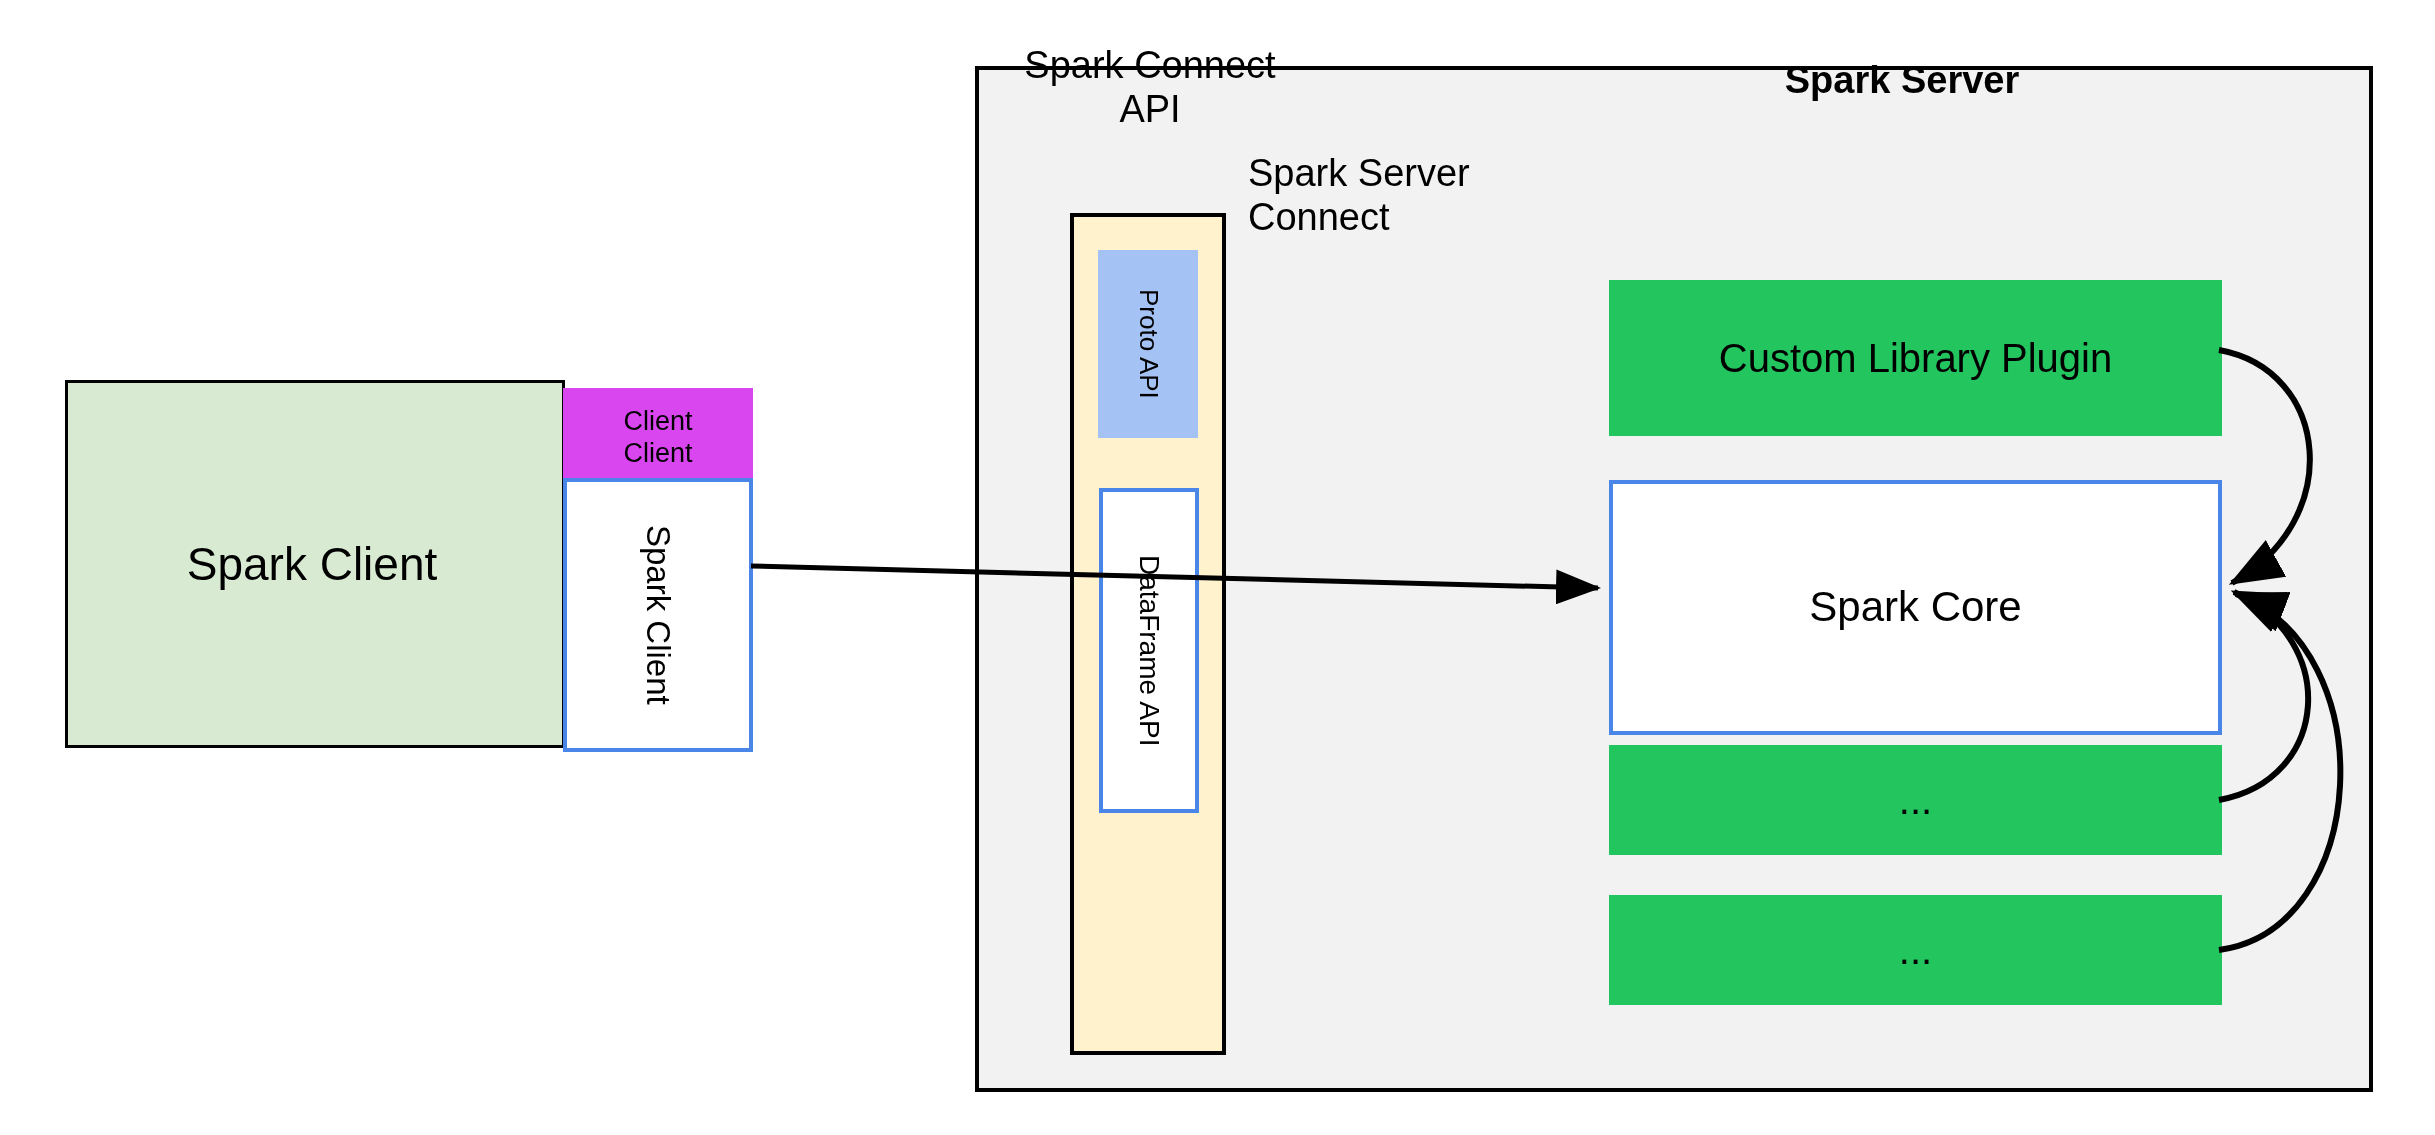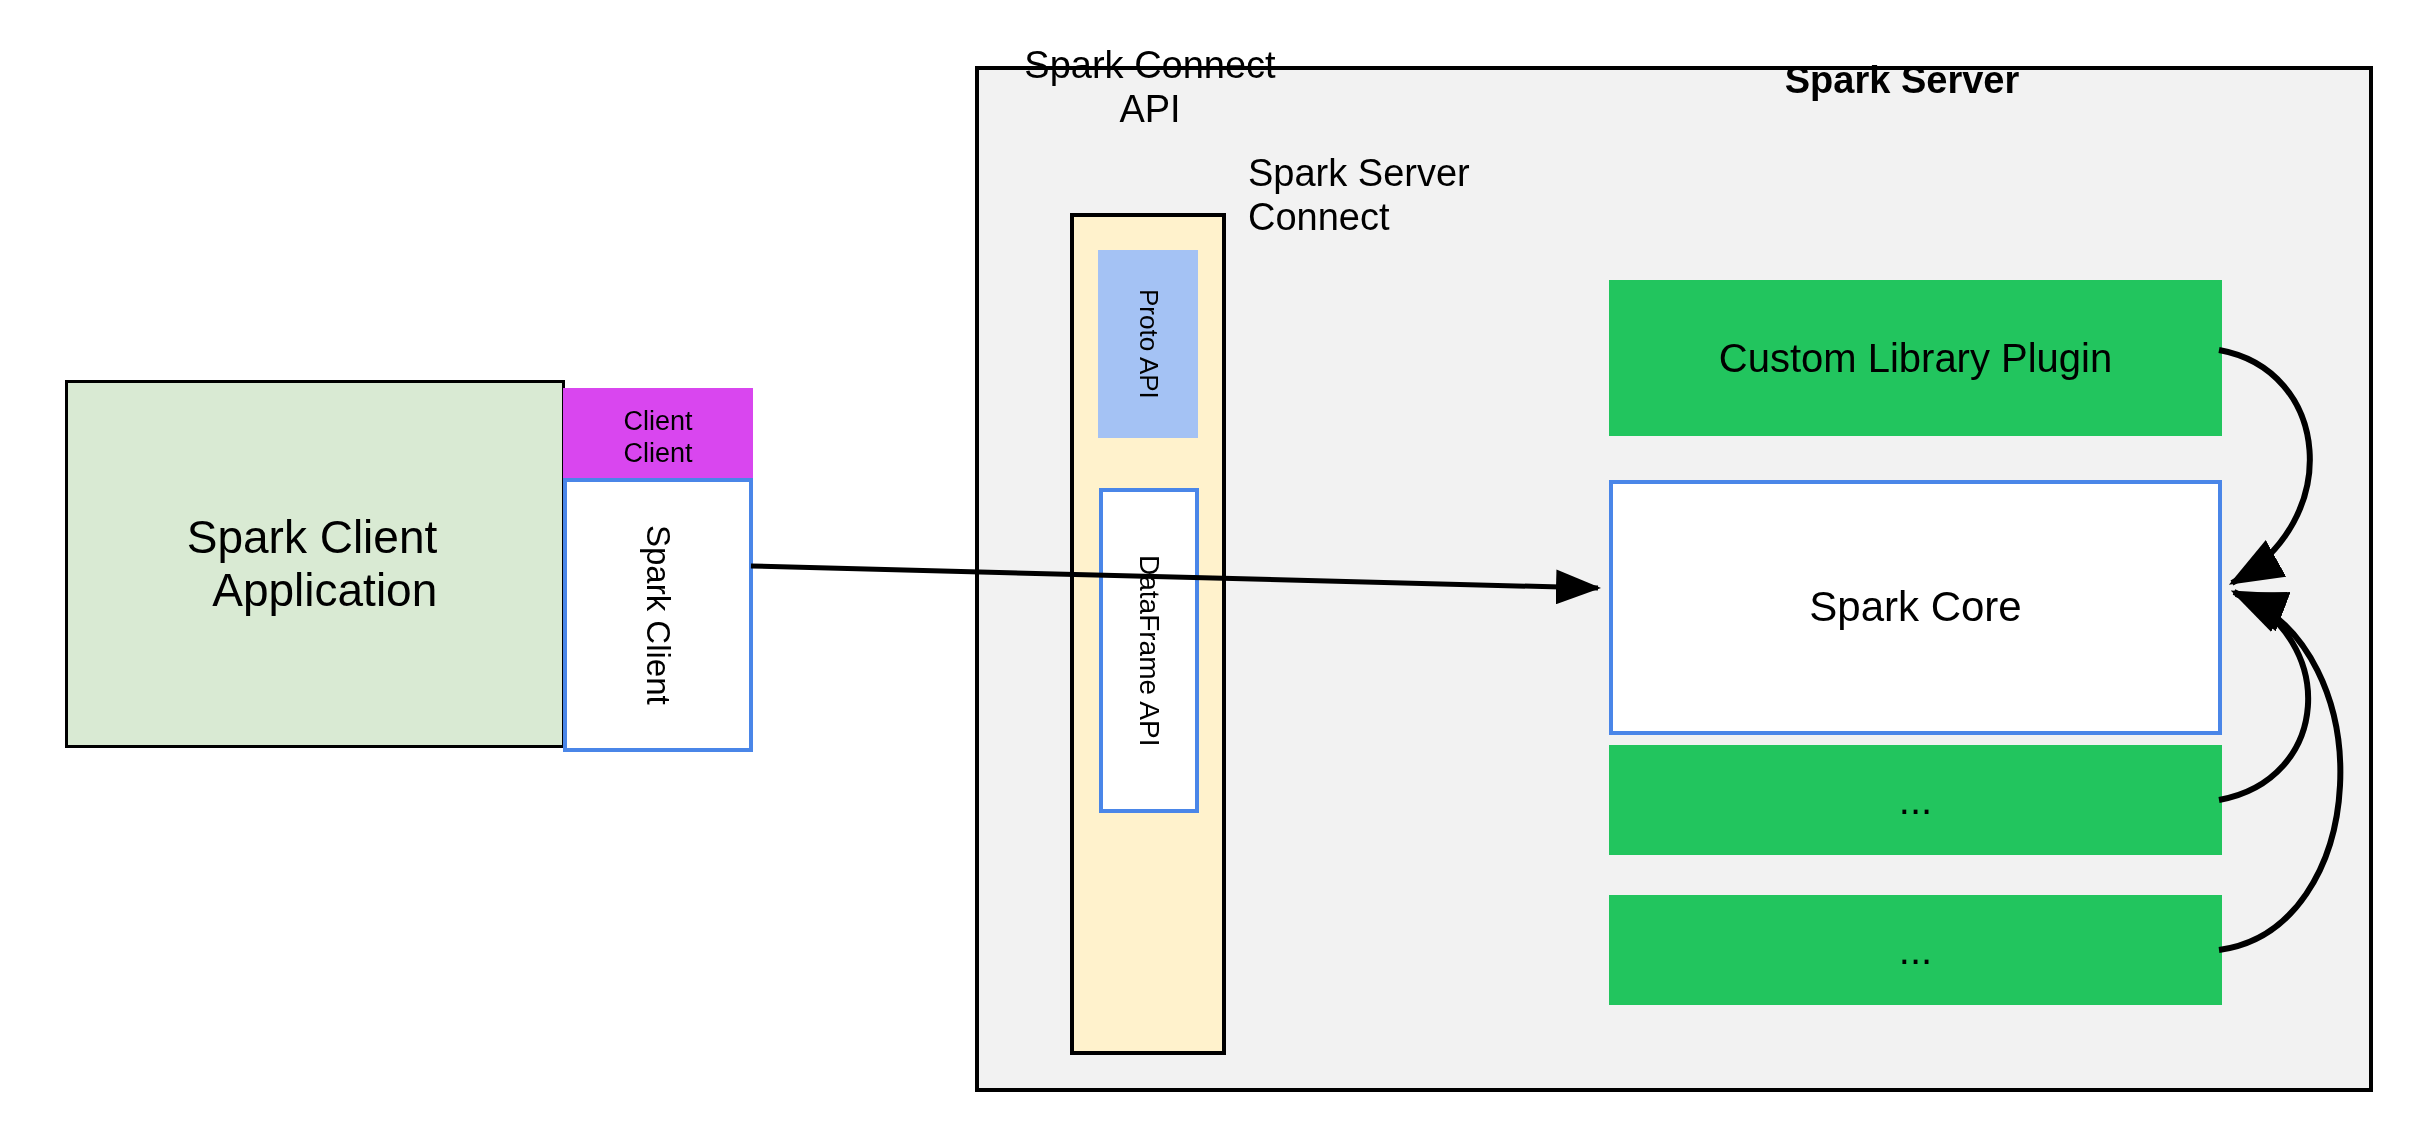--- a/index.html
+++ b/index.html
@@ -20,21 +20,21 @@
     overflow: hidden;
   }
 
   
   .box {
     position: absolute;
     box-sizing: border-box;
     display: flex;
     align-items: center;
     justify-content: center;
-    text-align: right;
+    text-align: center;
     color: #000000;
     line-height: 1.15;
   }
   .vtext {
     
     writing-mode: vertical-rl;
     text-orientation: mixed;
     white-space: nowrap;
   }
 
@@ -184,21 +184,20 @@
     <span>...</span>
   </div>
 
   <div class="box server-item" id="server-item-etc-2">
     <span>...</span>
   </div>
 
   <div class="box" id="client-app">
     <div class="label">
       <div>Spark Client</div>
-      <div>Application</div>
     </div>
   </div>
 
   <div class="box" id="client-package">
     <div>
       <div>Client</div>
       <div>Client</div>
     </div>
   </div>
 

